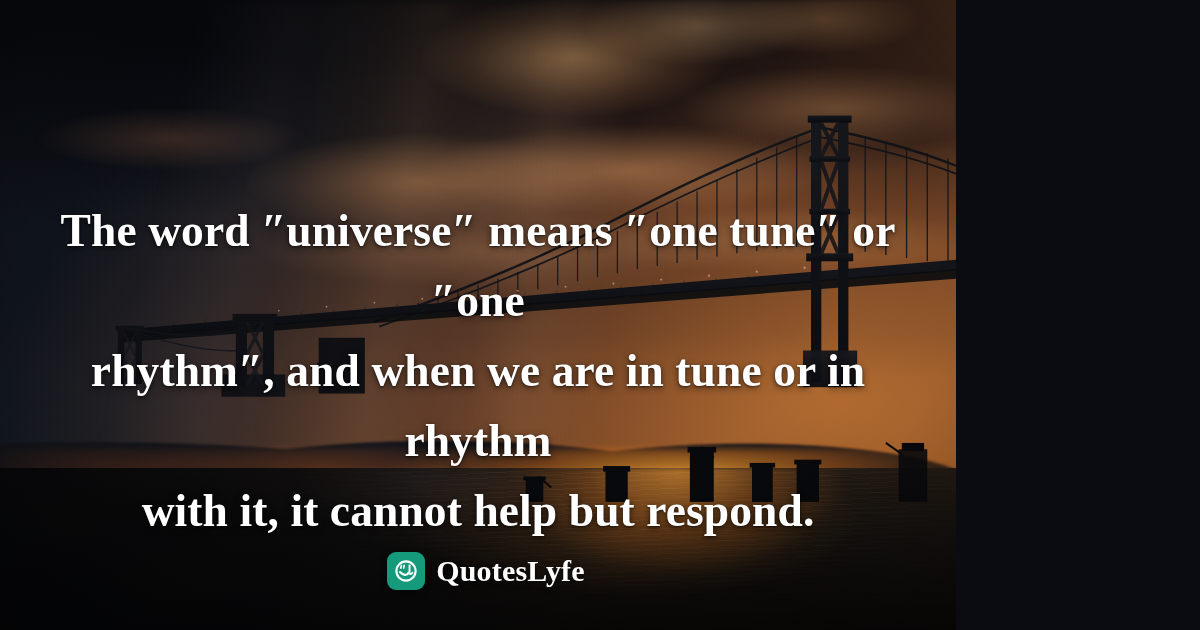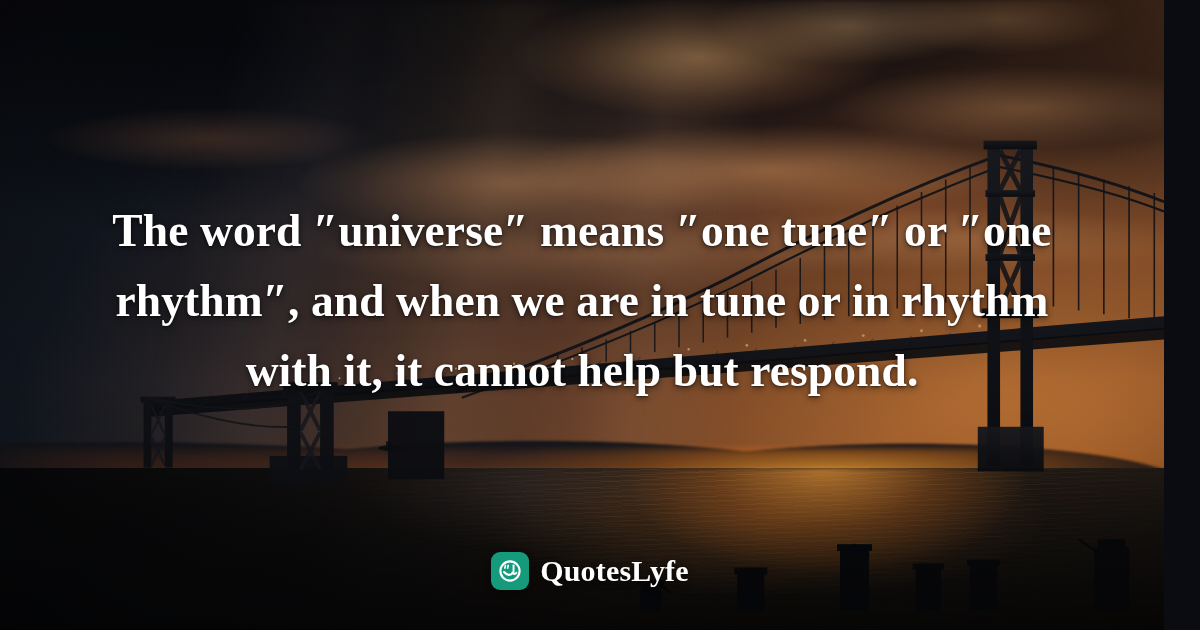--- a/index.html
+++ b/index.html
@@ -5,21 +5,21 @@
 <style>
   * { margin:0; padding:0; box-sizing:border-box; }
   html,body{
     width:1200px; height:630px; overflow:hidden;
     background:#0a0c12;
     font-family:"Liberation Serif", serif;
   }
 
   #card{
     position:relative;
-    width:1164px; height:630px;
+    width:956px; height:630px;
     overflow:hidden;
     background:#11131a;
   }
 
   
   .bg-layer{ position:absolute; inset:0; }
 
   
   .sky-base{
     background:

